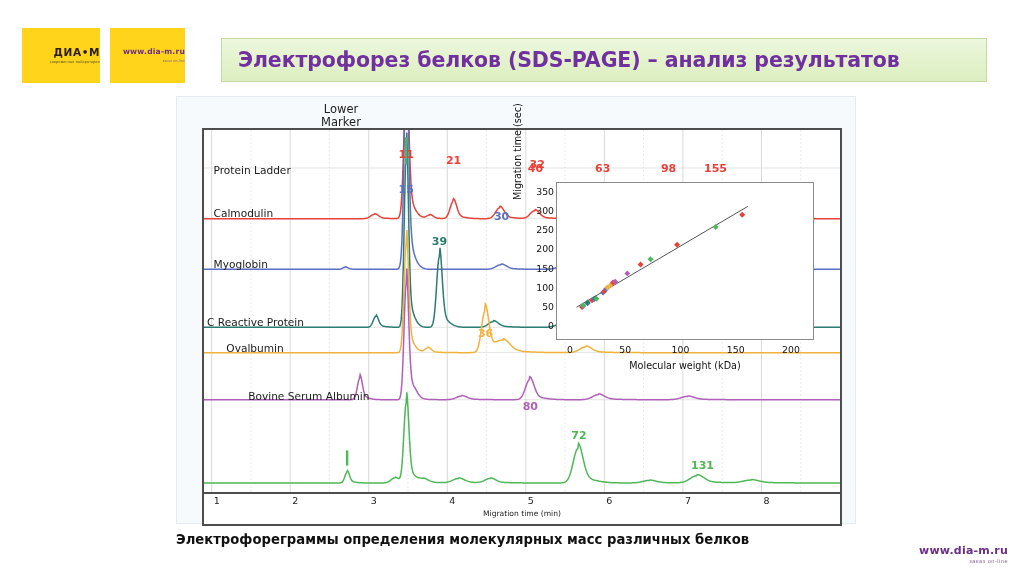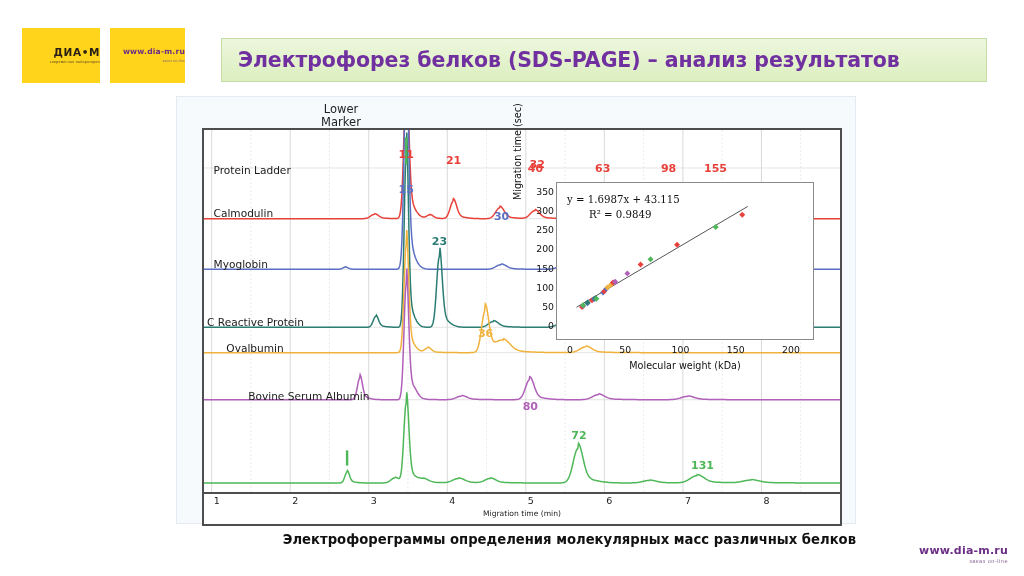--- a/index.html
+++ b/index.html
@@ -123,21 +123,21 @@
   #inset-xlabel{
     position:absolute;left:556px;top:360px;width:258px;text-align:center;
     font-size:9.6px;color:#111;font-family:"DejaVu Sans", sans-serif;
   }
   #inset-ytick-wrap{position:absolute;left:516px;top:182px;width:38px;height:160px;}
   #inset-xtick-wrap{position:absolute;left:520px;top:344px;width:330px;height:16px;}
 
   
   #caption{
     position:absolute;left:176px;top:532px;width:680px;
-    text-align:right;font-weight:bold;font-size:13.2px;color:#111;
+    text-align:left;font-weight:bold;font-size:13.2px;color:#111;
     font-family:"DejaVu Sans", sans-serif;white-space:nowrap;
   }
   #footer-logo{
     position:absolute;right:16px;bottom:12px;text-align:right;
     line-height:1.1;
   }
   #footer-main{
     font-family:"DejaVu Sans", sans-serif;font-weight:bold;font-size:11px;
     color:#6b2f86;letter-spacing:.2px;
   }
@@ -219,21 +219,21 @@
 <div id="peak-labels">
     <div class="peak-label" style="left: 398.52px; top: 148.13px; color: rgb(232, 65, 58);">11</div>
     <div class="peak-label" style="left: 445.88px; top: 154.352px; color: rgb(232, 65, 58);">21</div>
     <div class="peak-label" style="left: 492.6px; top: 158.012px; color: rgb(232, 65, 58); margin-left: 37px;">32</div>
     <div class="peak-label" style="left: 527.8px; top: 161.672px; color: rgb(232, 65, 58);">40</div>
     <div class="peak-label" style="left: 595px; top: 161.672px; color: rgb(232, 65, 58);">63</div>
     <div class="peak-label" style="left: 660.92px; top: 161.672px; color: rgb(232, 65, 58);">98</div>
     <div class="peak-label" style="left: 704px; top: 161.672px; color: rgb(232, 65, 58);">155</div>
     <div class="peak-label" style="left: 398.52px; top: 182.9px; color: rgb(91, 111, 196);">15</div>
     <div class="peak-label" style="left: 493.88px; top: 210.35px; color: rgb(91, 111, 196);">30</div>
-    <div class="peak-label" style="left: 431.8px; top: 234.872px; color: rgb(43, 124, 114);">23</div>
+    <div class="peak-label" style="left: 431.8px; top: 234.872px; color: rgb(43, 124, 114);">39</div>
     <div class="peak-label" style="left: 477.88px; top: 327.47px; color: rgb(240, 178, 60);">36</div>
     <div class="peak-label" style="left: 522.68px; top: 399.572px; color: rgb(176, 96, 184);">80</div>
     <div class="peak-label" style="left: 571.32px; top: 428.852px; color: rgb(78, 183, 87);">72</div>
     <div class="peak-label" style="left: 691px; top: 459.23px; color: rgb(78, 183, 87);">131</div>
   </div>
 
 <div id="axis-box">
   <div id="xticks-wrap">
       <div class="xtick" style="left: 9.632px;">1</div>
       <div class="xtick" style="left: 88.178px;">2</div>
@@ -270,24 +270,20 @@
         <rect x="53.88" y="97.49" width="4.2" height="4.2" fill="#e8413a" transform="rotate(45 55.98 99.59)"></rect>
         <rect x="56.09" y="96.72" width="4.2" height="4.2" fill="#b060b8" transform="rotate(45 58.19 98.82)"></rect>
         <rect x="68.24" y="88.30" width="4.2" height="4.2" fill="#b060b8" transform="rotate(45 70.34 90.40)"></rect>
         <rect x="81.50" y="79.49" width="4.2" height="4.2" fill="#e8413a" transform="rotate(45 83.60 81.59)"></rect>
         <rect x="91.44" y="74.13" width="4.2" height="4.2" fill="#4eb757" transform="rotate(45 93.54 76.23)"></rect>
         <rect x="117.96" y="59.59" width="4.2" height="4.2" fill="#e8413a" transform="rotate(45 120.06 61.69)"></rect>
         <rect x="156.62" y="41.97" width="4.2" height="4.2" fill="#4eb757" transform="rotate(45 158.72 44.07)"></rect>
         <rect x="183.14" y="29.72" width="4.2" height="4.2" fill="#e8413a" transform="rotate(45 185.24 31.82)"></rect>
       </g>
   </svg>
-  <div id="inset-eq">
-    <span>y = 1.6987x + 43.115</span>
-    <span class="r2">R² = 0.9849</span>
-  </div>
 </div>
 <div id="inset-ytick-wrap">
     <div class="inset-ytick" style="top: 138px;">0</div>
     <div class="inset-ytick" style="top: 118.857px;">50</div>
     <div class="inset-ytick" style="top: 99.7143px;">100</div>
     <div class="inset-ytick" style="top: 80.5714px;">150</div>
     <div class="inset-ytick" style="top: 61.4286px;">200</div>
     <div class="inset-ytick" style="top: 42.2857px;">250</div>
     <div class="inset-ytick" style="top: 23.1429px;">300</div>
     <div class="inset-ytick" style="top: 4px;">350</div>

